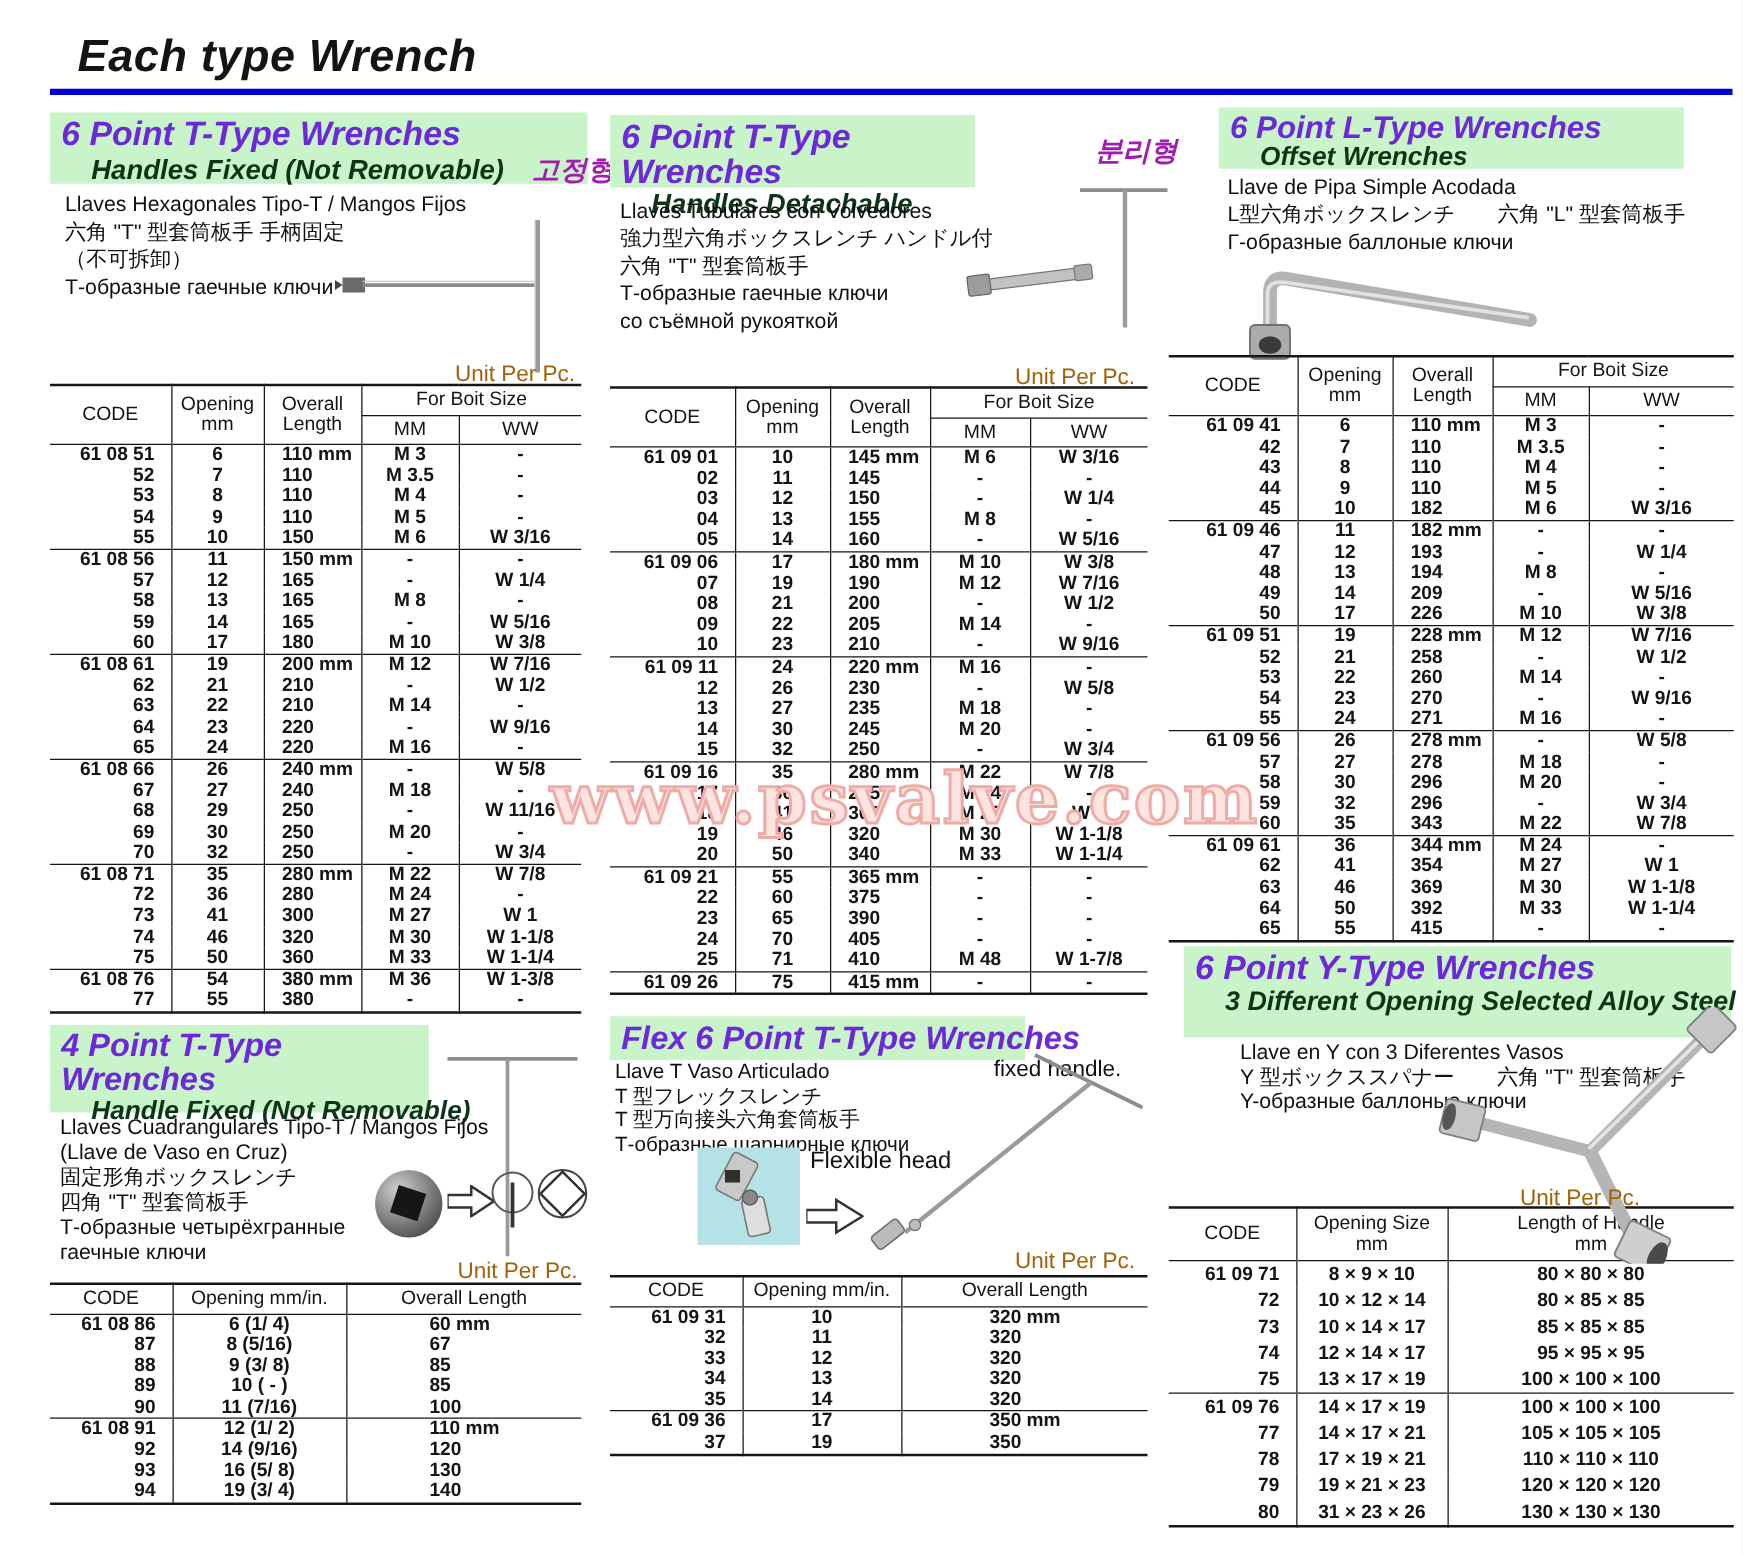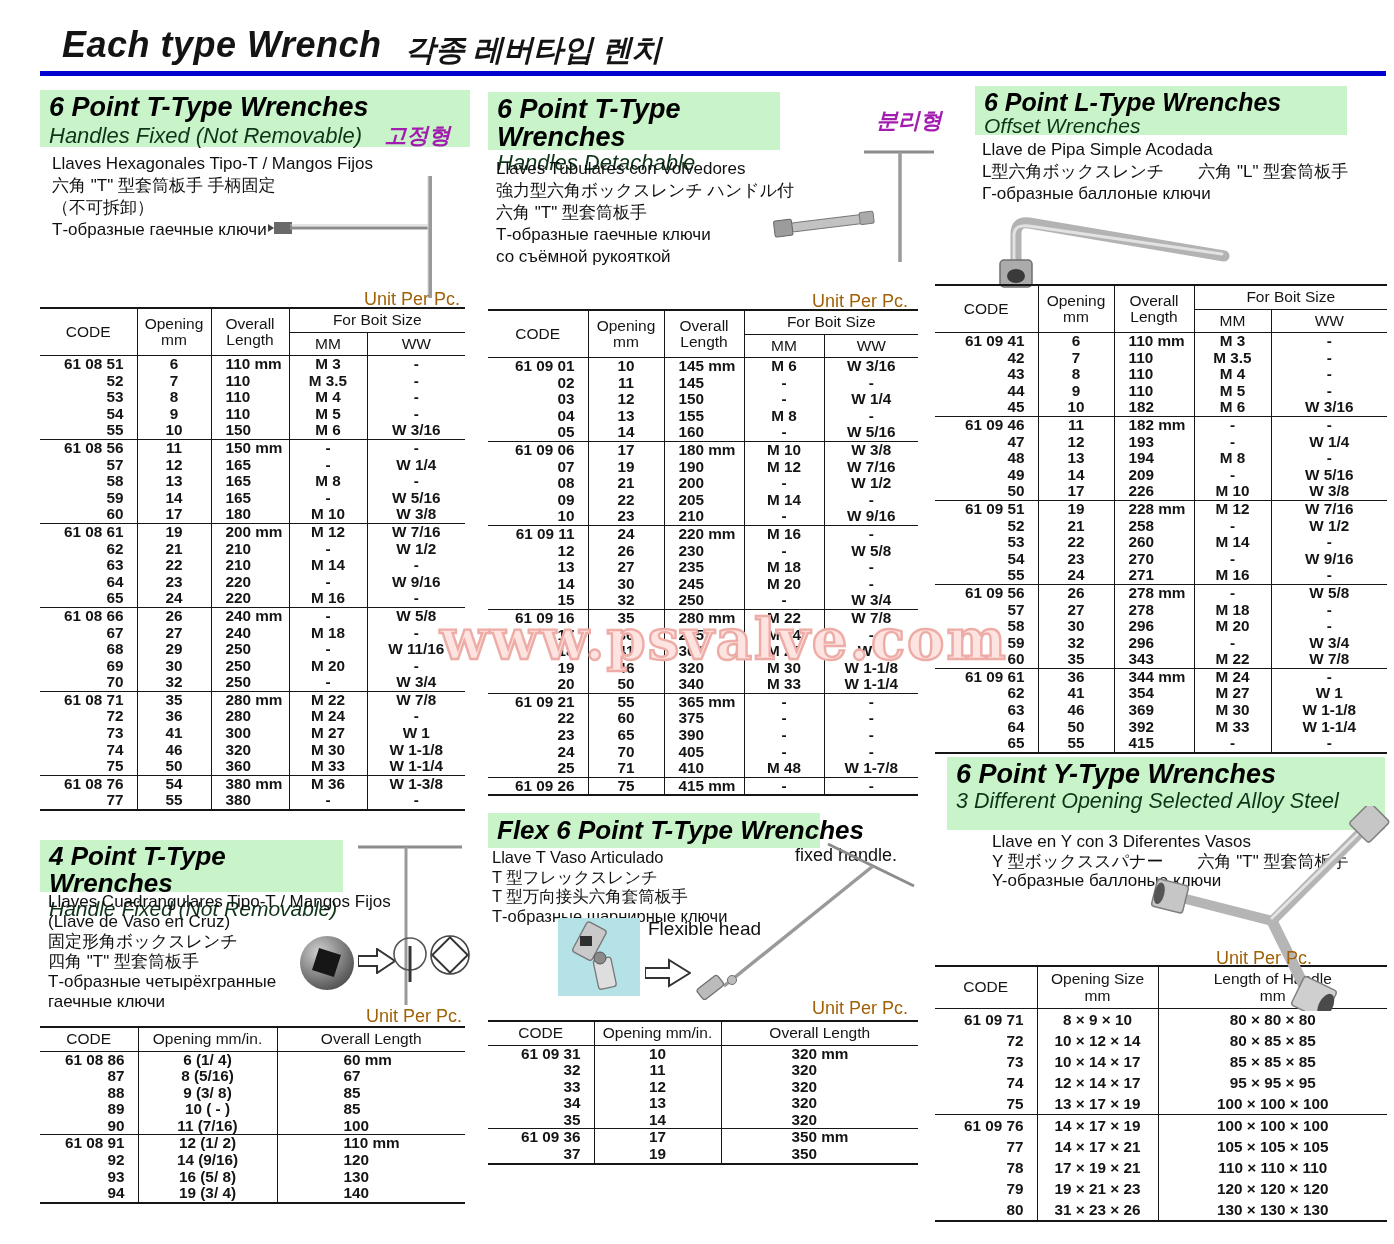--- a/index.html
+++ b/index.html
@@ -4,22 +4,22 @@
 <style>
   html,body{margin:0;padding:0;background:#f2f2f2;}
   .page{position:relative;width:1394px;height:1244px;background:#ffffff;overflow:hidden;
         font-family:"Liberation Sans",sans-serif;color:#141414;}
   
   .title-en{position:absolute;left:62px;top:24px;font-size:36px;font-weight:700;font-style:italic;letter-spacing:.5px;}
   .title-ko{position:absolute;left:405px;top:30px;font-size:30px;font-weight:700;font-style:italic;}
   .rule{position:absolute;left:40px;top:71px;width:1346px;height:5px;background:#0000cf;}
   
   .greenbar{position:absolute;background:#c9f4c9;padding:3px 9px;box-sizing:border-box;}
-  .h1{font-weight:700;font-style:italic;color:#000000;}
-  .h2{font-weight:400;font-style:italic;color:#0e3418;}
+  .h1{font-weight:700;font-style:italic;color:#6d28d9;}
+  .h2{font-weight:700;font-style:italic;color:#0e3418;margin-left:24px;}
   .sideko{font-weight:700;font-style:italic;color:#a21caf;}
   .desc{position:absolute;font-size:17px;line-height:22px;color:#101010;}
   .desc div{white-space:nowrap;}
   .unit{position:absolute;width:130px;text-align:right;font-size:18px;color:#a16207;z-index:3;}
   .lbl{position:absolute;font-size:19px;color:#101010;white-space:nowrap;}
   
   .tbl{position:absolute;z-index:1;}
   .tbl table{border-collapse:collapse;width:100%;table-layout:fixed;
              border-top:2.2px solid #161616;border-bottom:2.2px solid #161616;}
   .tbl thead{border-bottom:1.8px solid #161616;}
@@ -45,21 +45,20 @@
   .watermark{position:absolute;left:440px;top:606px;z-index:5;pointer-events:none;
       font-family:"DejaVu Serif",serif;font-weight:700;font-size:56px;letter-spacing:2px;
       color:#fde4e1;-webkit-text-stroke:2.4px #eeaca7;}
 </style>
 </head>
 <body>
 
 <div class="page">
 
   <div class="title-en">Each type Wrench</div>
-  <div class="title-ko">각종 레버타입 렌치</div>
   <div class="rule"></div>
 
   <div class="greenbar" style="left:40px;top:90px;width:430px;height:57px;">
     <div class="h1" style="font-size:27px;line-height:28px;">6 Point T-Type Wrenches</div>
     <div style="white-space:nowrap;">
       <span class="h2" style="font-size:22px;line-height:24px;">Handles Fixed (Not Removable)</span>
       <span class="sideko" style="font-size:22px;margin-left:18px;">고정형</span>
     </div>
   </div>
   <div class="desc" style="left:52px;top:153px;">
@@ -759,21 +758,21 @@
             <td class="c0">65</td>
             <td class="c1">55</td>
             <td class="c2">415</td>
             <td class="c3">-</td>
             <td class="c4">-</td>
           </tr>
         </tbody>
       </table>
     </div>
 
-  <div class="greenbar" style="left:40px;top:840px;width:303px;height:52px;">
+  <div class="greenbar" style="left:40px;top:820px;width:303px;height:70px;">
     <div class="h1" style="font-size:26px;line-height:27px;">4 Point T-Type Wrenches</div>
     <div class="h2" style="font-size:21px;line-height:23px;white-space:nowrap;">Handle Fixed (Not Removable)</div>
   </div>
   <div class="desc" style="left:48px;top:892px;line-height:20px;">
       <div>Llaves Cuadrangulares Tipo-T / Mangos Fijos</div>
       <div>(Llave de Vaso en Cruz)</div>
       <div>固定形角ボックスレンチ</div>
       <div>四角 "T" 型套筒板手</div>
       <div>Т-образные четырёхгранные</div>
       <div>гаечные ключи</div>

